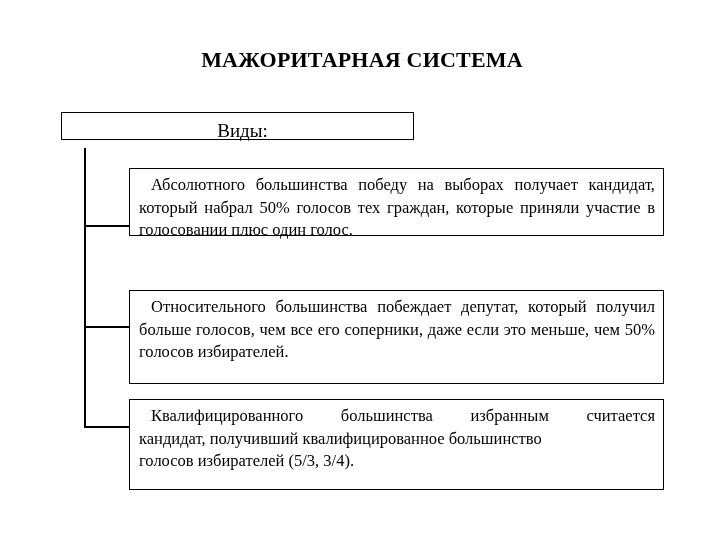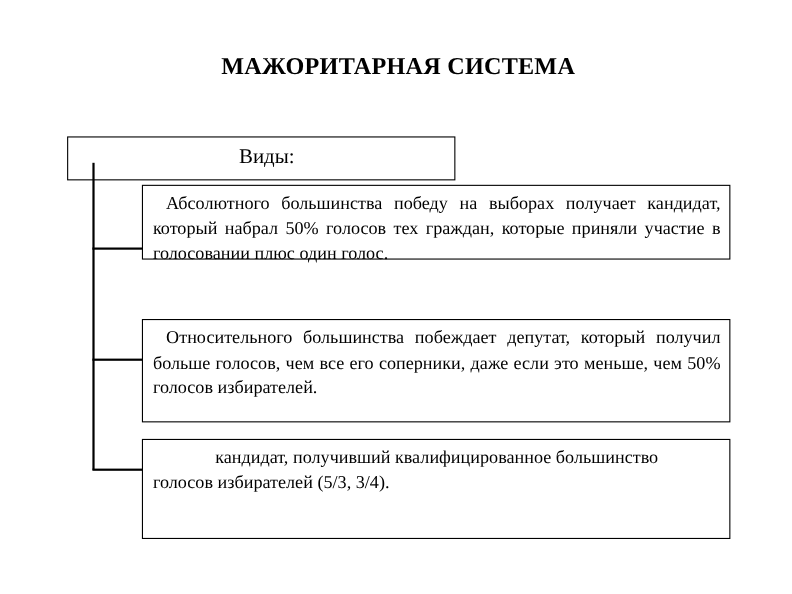--- a/index.html
+++ b/index.html
@@ -8,22 +8,22 @@
       position: relative; overflow: hidden;
       font-family: "Liberation Serif", "DejaVu Serif", serif;
       color: #000;
     }
     .title {
       position: absolute; left: 0; top: 47px; width: 724px;
       text-align: center; font-size: 22px; font-weight: bold;
       letter-spacing: 0.2px;
     }
     .kinds-box {
-      position: absolute; left: 61px; top: 124px;
-      width: 353px; height: 40px;
+      position: absolute; left: 61px; top: 112px;
+      width: 353px; height: 28px;
       border: 1.5px solid #000; box-sizing: border-box;
     }
     .kinds-label {
       position: absolute; left: 0; top: 7px; width: 100%;
       text-align: center; font-size: 19px; padding-left: 10px; box-sizing: border-box;
     }
     .vline {
       position: absolute; left: 84px; top: 148px; width: 1.5px; height: 279px;
       background: #000;
     }
@@ -61,16 +61,17 @@
 <div class="type-box" id="box1">
   <p>Абсолютного большинства победу на выборах получает кандидат, который набрал 50% голосов тех граждан, которые приняли участие в голосовании плюс один голос.</p>
 </div>
 
 <div class="type-box" id="box2">
   <p>Относительного большинства побеждает депутат, который получил больше голосов, чем все его соперники, даже если это меньше, чем 50% голосов избирателей.</p>
 </div>
 
 <div class="type-box" id="box3">
   <p>
-    <span style="display:block;text-indent:0;text-align:center;">кандидат, получивший квалифицированное большинство</span>
+    <span class="first-line">Квалифицированного большинства избранным считается</span>
+    <span style="display:block;text-indent:0;">кандидат, получивший квалифицированное большинство</span>
     <span style="display:block;text-indent:0;">голосов избирателей (5/3, 3/4).</span>
   </p>
 </div>
 
 </body></html>

